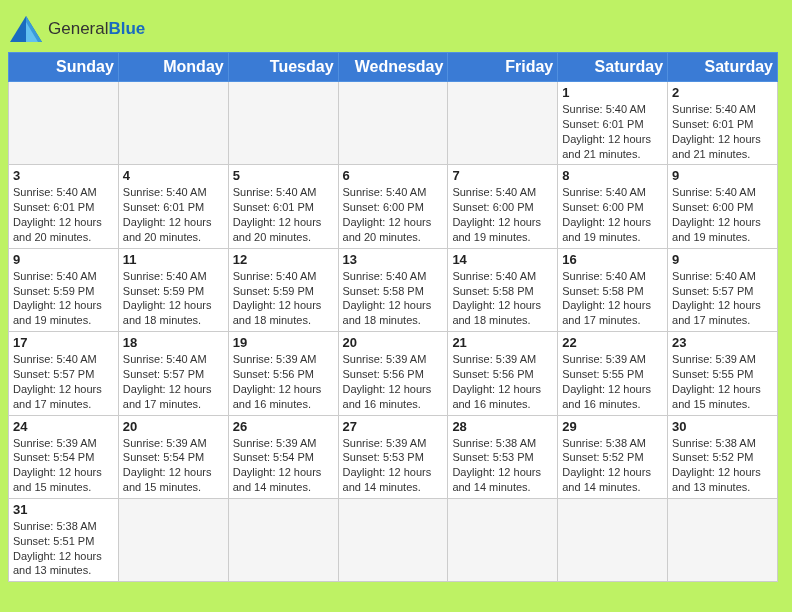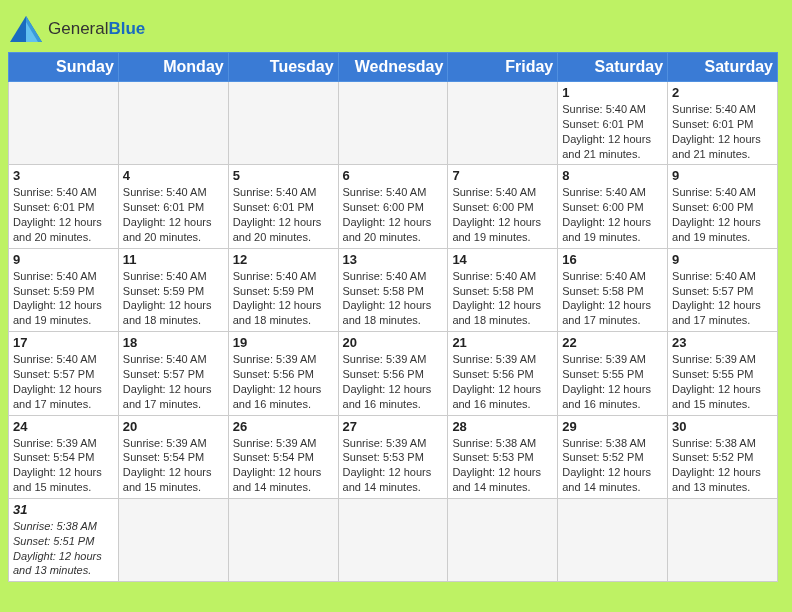--- a/index.html
+++ b/index.html
@@ -78,21 +78,20 @@
       margin-bottom: 2px;
       display: block;
     }
     .day-info {
       font-size: 11px;
       color: #333;
       line-height: 1.35;
     }
     .last-row td {
       height: 60px;
-      font-style: italic;
     }
   </style>
 </head>
 <body>
 
 <div class="page">
   <div class="header-area">
     <div class="logo">
       <svg class="logo-icon" viewBox="0 0 36 30" xmlns="http://www.w3.org/2000/svg">
         <polygon points="18,2 34,28 2,28" fill="#1a6bbf"></polygon>

